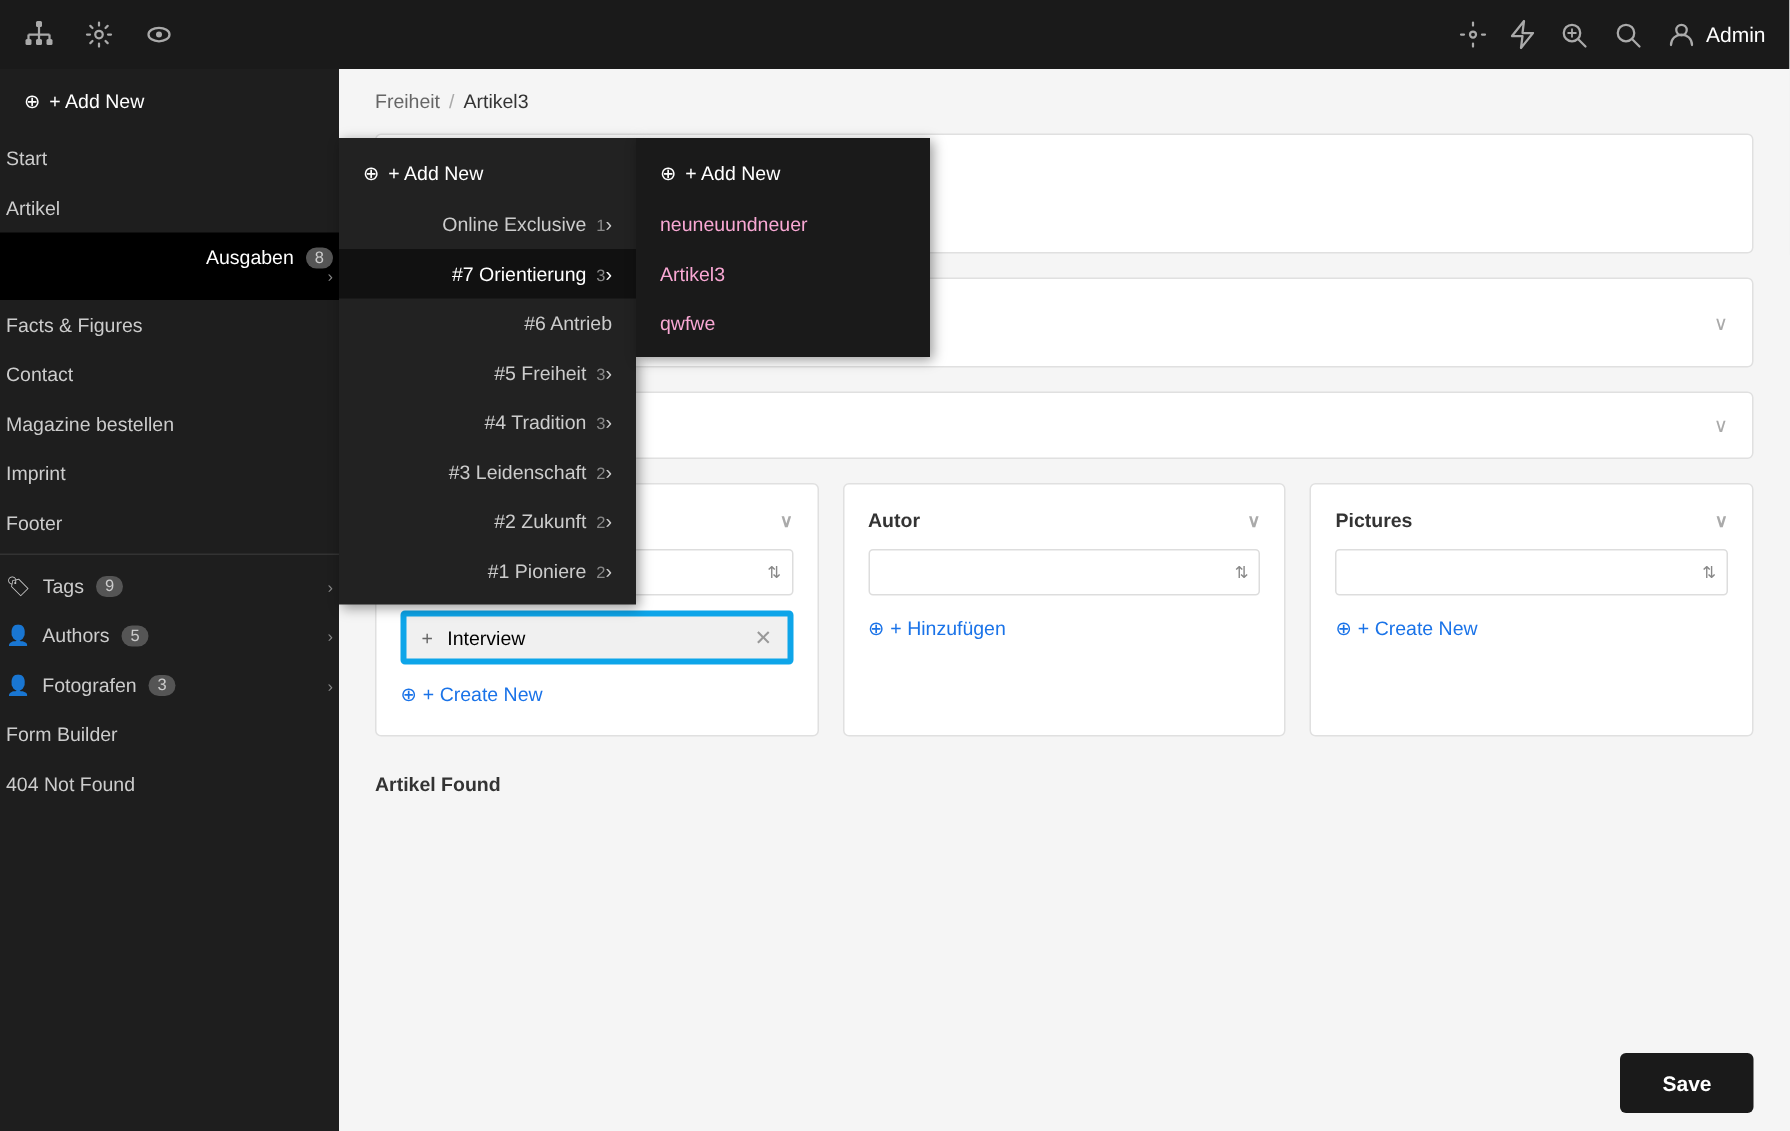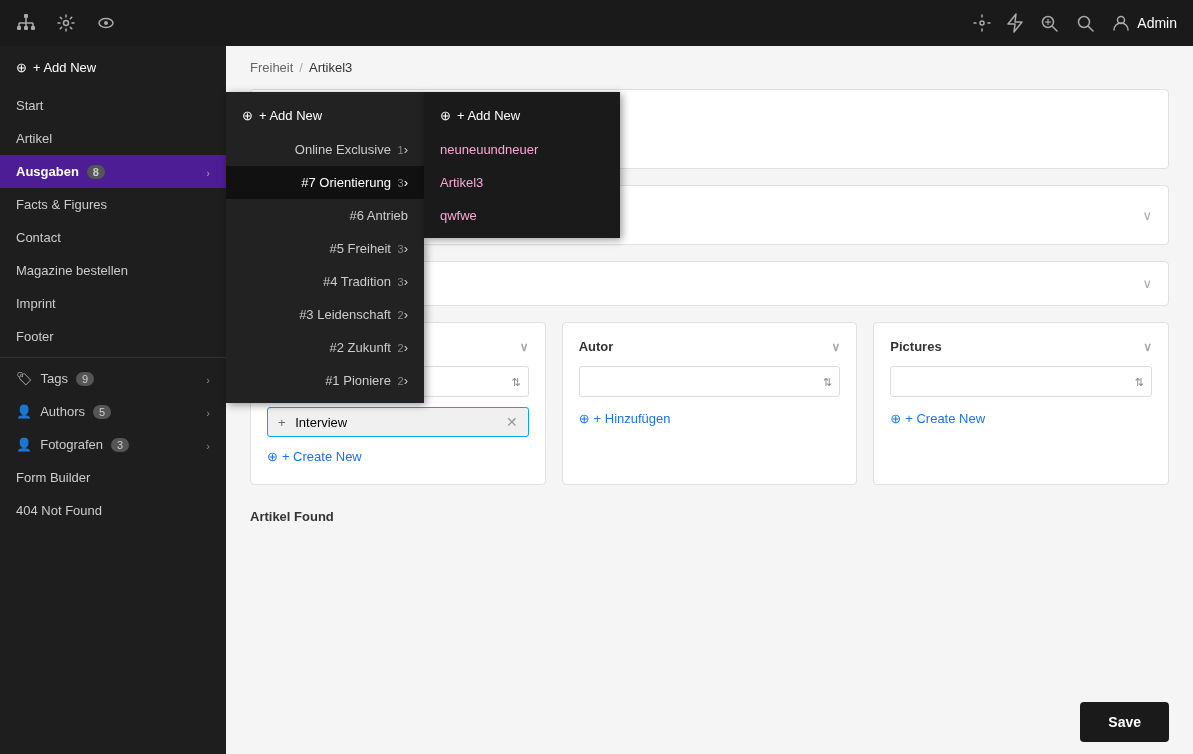--- a/index.html
+++ b/index.html
@@ -57,29 +57,29 @@
     .sidebar-add-new {
       padding: 14px 16px;
       color: #fff;
       font-size: 13px;
       cursor: pointer;
       display: flex;
       align-items: center;
       gap: 6px;
     }
     .sidebar-item {
-      padding: 9px 16px;
+      padding: 9px 4px;
       cursor: pointer;
       font-size: 13px;
       color: #ccc;
       display: flex;
       align-items: flex-end;
       justify-content: space-between;
     }
-    .sidebar-item.active { background: #4c1d95; color: #fff; font-weight: 700; }
+    .sidebar-item.active { background: #000000; color: #fff; font-weight: 400; flex-direction: column; }
     .sidebar-item .badge {
       background: #555;
       color: #ccc;
       border-radius: 10px;
       padding: 1px 6px;
       font-size: 11px;
       margin-left: 4px;
     }
     .sidebar-item .chevron { font-size: 11px; color: #888; }
     .sidebar-item-label-wrap { display: flex; align-items: center; gap: 4px; }
@@ -232,21 +232,21 @@
       right: 8px;
       top: 50%;
       transform: translateY(-50%);
       color: #888;
       pointer-events: none;
       font-size: 11px;
     }
 
     .tag-item {
       background: #f0f0f0;
-      border: 1px solid #0ea5e9;
+      border: 4px solid #0ea5e9;
       border-radius: 3px;
       padding: 6px 10px;
       display: flex;
       align-items: center;
       justify-content: space-between;
       margin-bottom: 8px;
       font-size: 13px;
     }
     .tag-item .tag-plus { color: #666; margin-right: 6px; }
     .tag-item .tag-delete { color: #999; cursor: pointer; font-size: 14px; }

